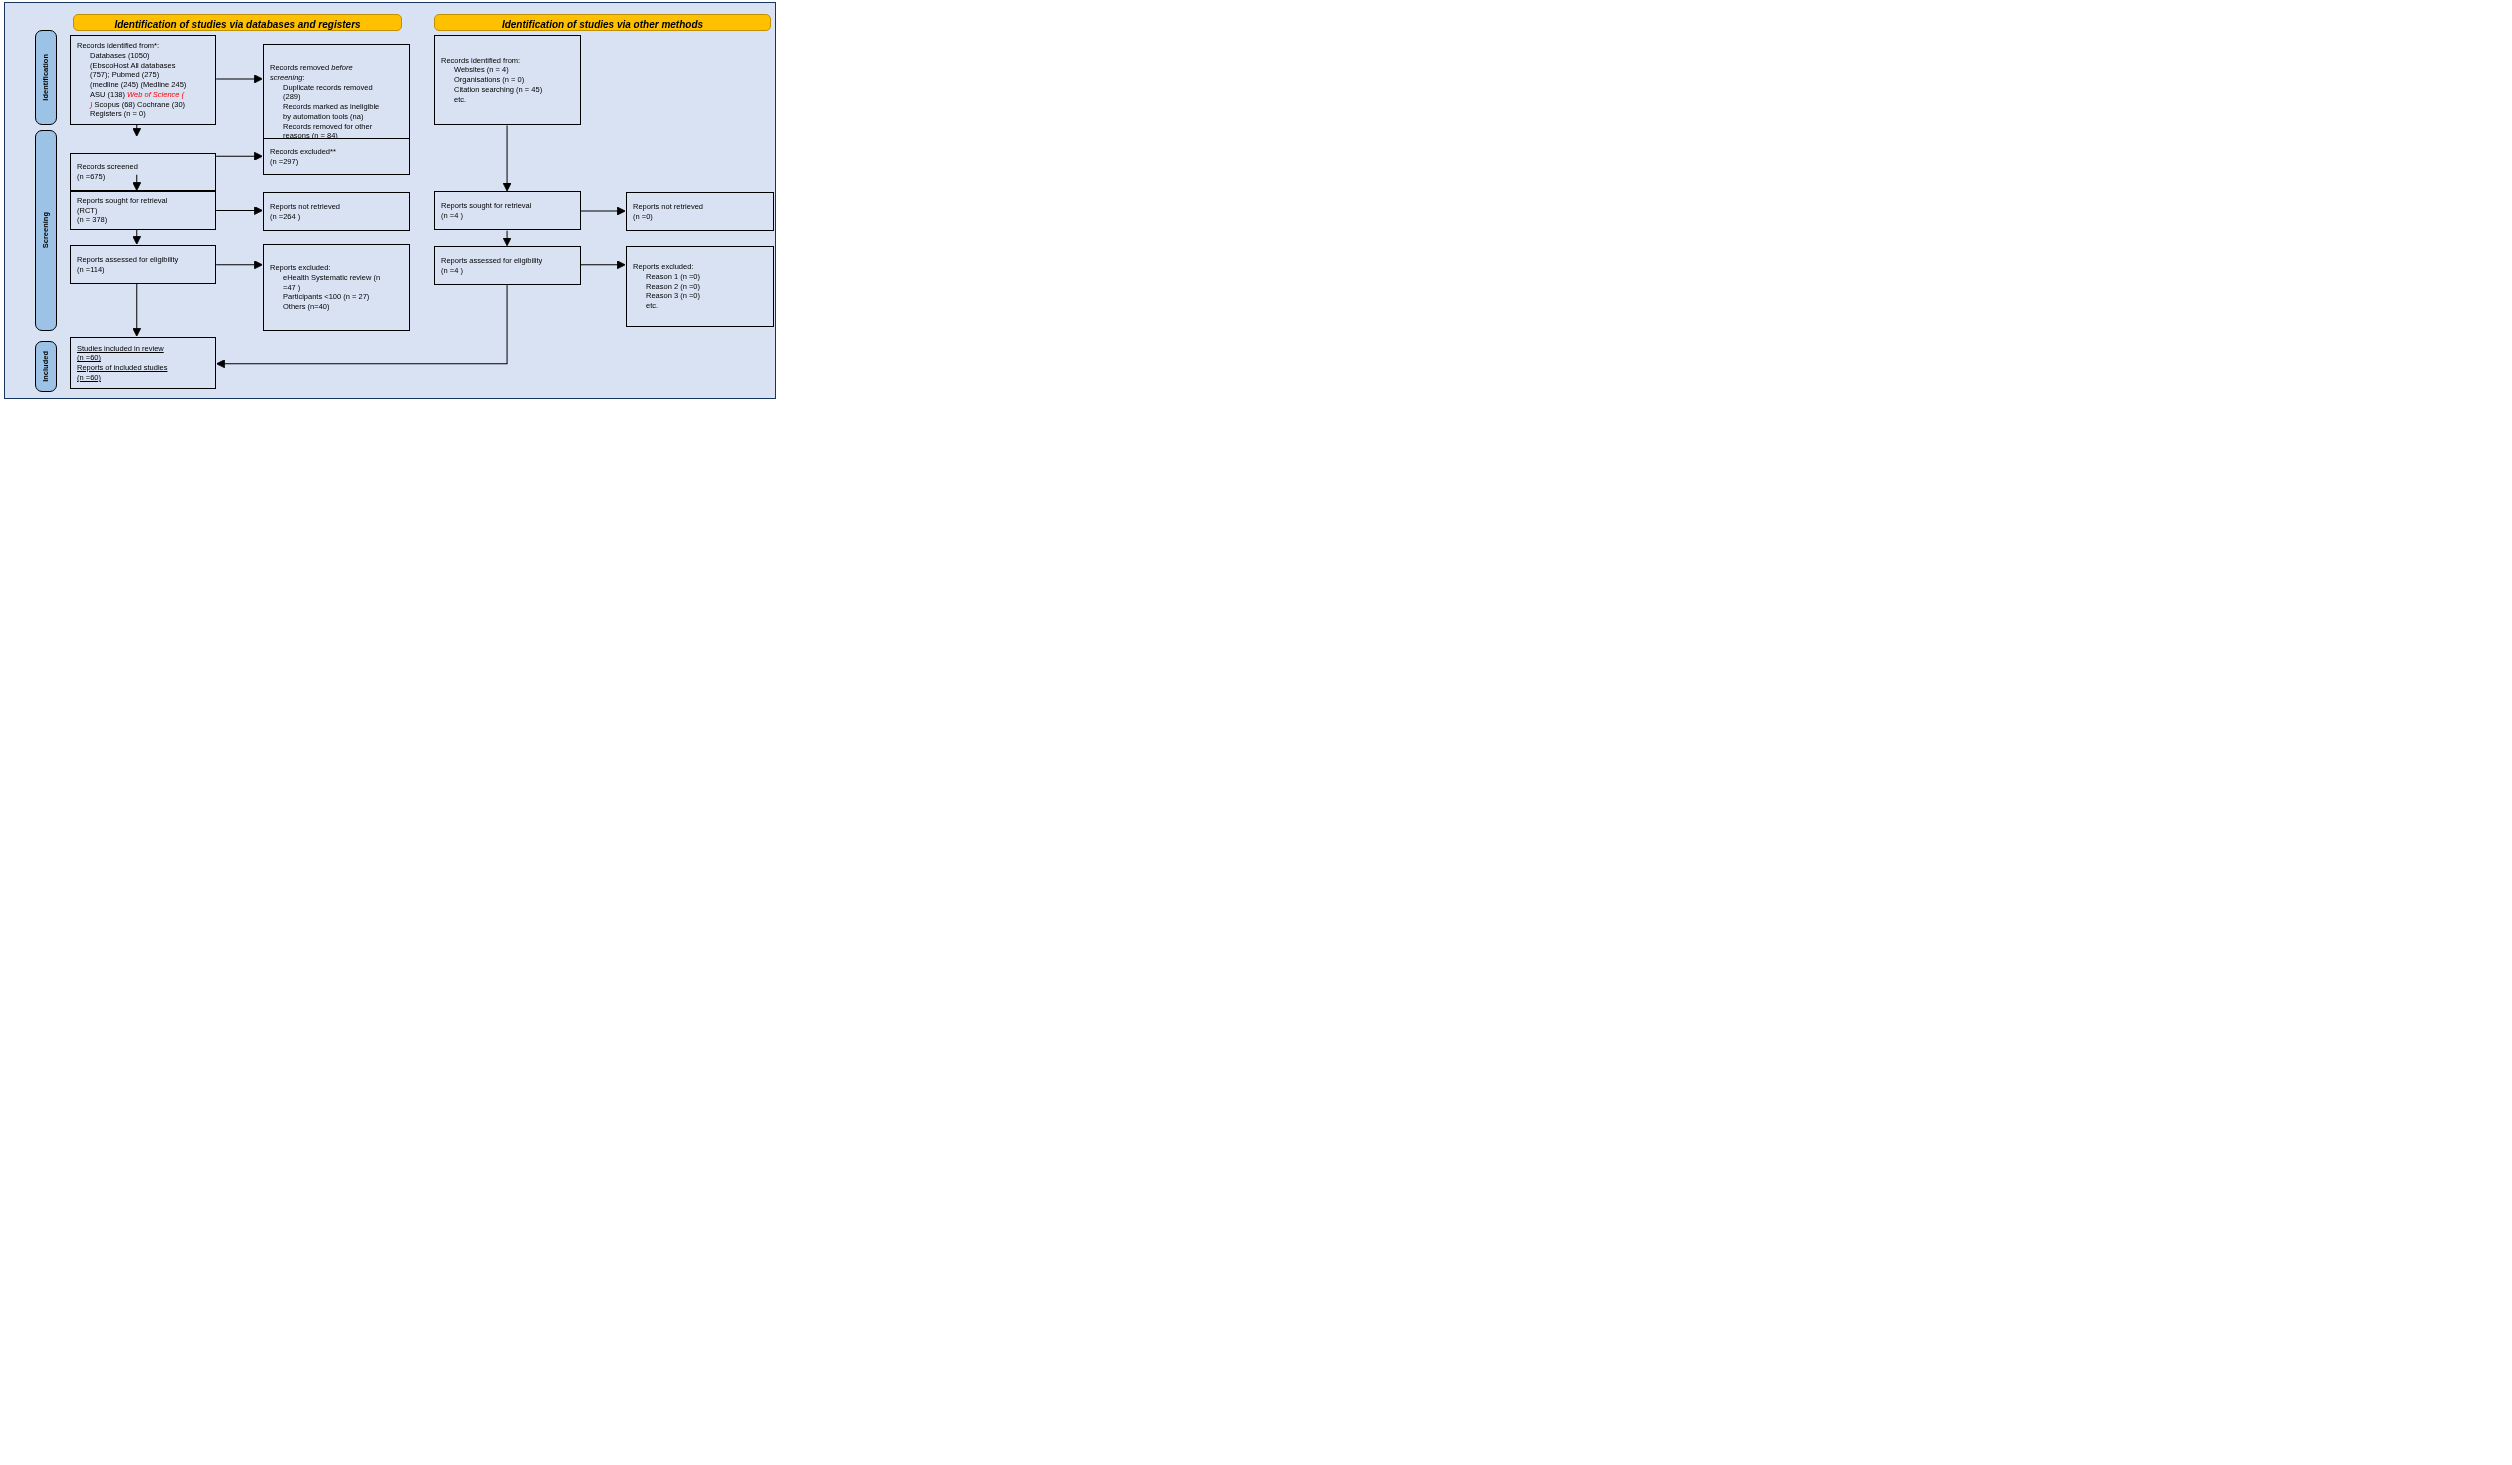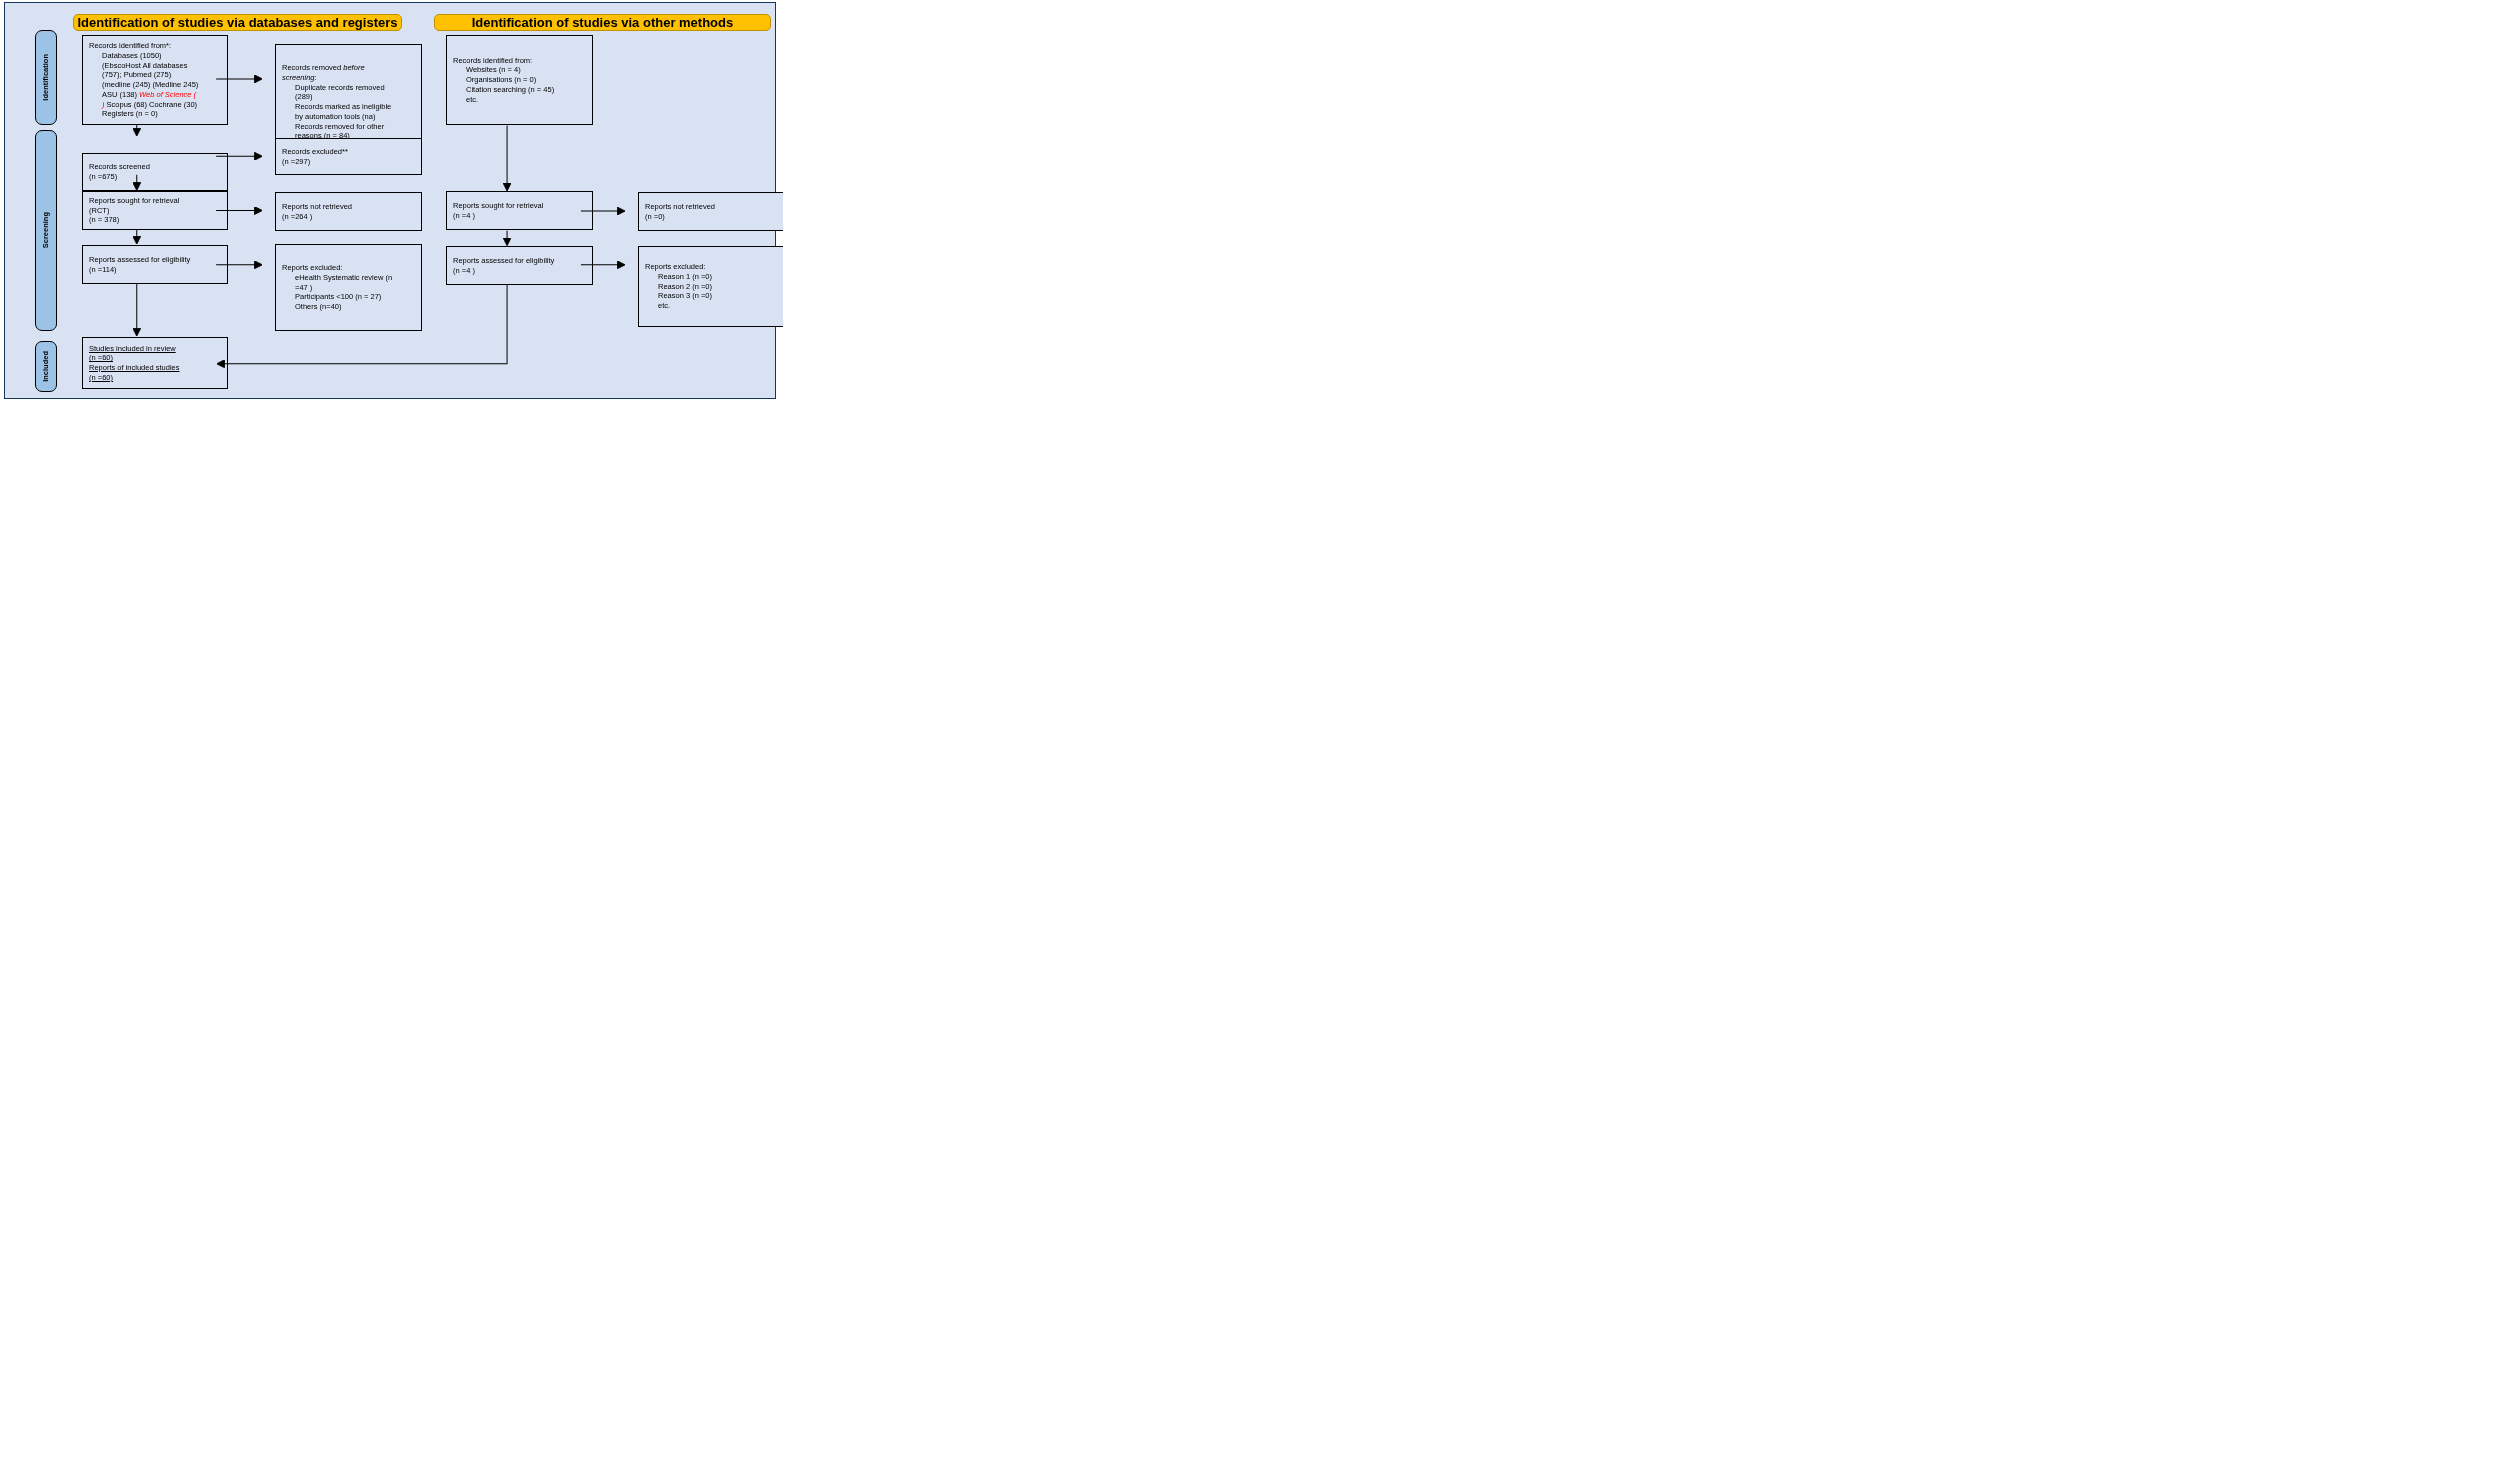--- a/index.html
+++ b/index.html
@@ -6,29 +6,29 @@
     --c-canvas_background:#FFFFFF; --c-diagram_background:#D9E2F3; --c-frame_border:#17365D;
     --c-box_fill:#D9E2F3; --c-box_border:#000000; --c-header_fill:#FFC000; --c-header_border:#BF9000;
     --c-sidebar_fill:#9CC3E5; --c-sidebar_border:#000000; --c-arrow:#000000; --c-red_text:#FF0000; --c-text:#000000;
   }
   html,body{margin:0;padding:0;background:var(--c-canvas_background);}
   .canvas{position:relative;width:783px;height:410px;background:var(--c-canvas_background);
           font-family:"Liberation Sans",sans-serif;color:var(--c-text);overflow:hidden;}
   .frame{position:absolute;left:3.5px;top:2px;width:772px;height:397px;box-sizing:border-box;
          border:1.5px solid var(--c-frame_border);background:var(--c-diagram_background);}
   .header-banner{position:absolute;height:16.6px;background:var(--c-header_fill);
-         border:1px solid var(--c-header_border);border-radius:5px;display:flex;align-items:flex-start;
-         justify-content:center;font-weight:bold;font-size:13px;box-sizing:border-box;text-align:center;}
+         border:1px solid var(--c-header_border);border-radius:5px;display:flex;align-items:flex-end;
+         justify-content:center;font-weight:bold;font-size:10px;box-sizing:border-box;text-align:center;font-style:italic;}
   .stage{position:absolute;left:35px;width:21.6px;background:var(--c-sidebar_fill);
          border:1px solid var(--c-sidebar_border);border-radius:7px;display:flex;align-items:center;
          justify-content:center;box-sizing:border-box;}
   .stage span{writing-mode:vertical-rl;transform:rotate(180deg);font-weight:bold;font-size:7.5px;white-space:nowrap;}
   .box{position:absolute;background:var(--c-box_fill);border:1px solid var(--c-box_border);
        display:flex;flex-direction:column;justify-content:center;padding:3px 4px 3px 6px;
-       font-size:7.5px;line-height:1.3;box-sizing:border-box;margin-left:12px;}
+       font-size:7.5px;line-height:1.3;box-sizing:border-box;}
   .indent{padding-left:13px;}
   .pre{white-space:pre-line;}
   .it{font-style:italic;}
   .red{color:var(--c-red_text);font-style:italic;}
   svg.arrows{position:absolute;left:0;top:0;pointer-events:none;}
   svg.arrows *{stroke:var(--c-arrow);}
 </style>
 </head>
 <body>
 

